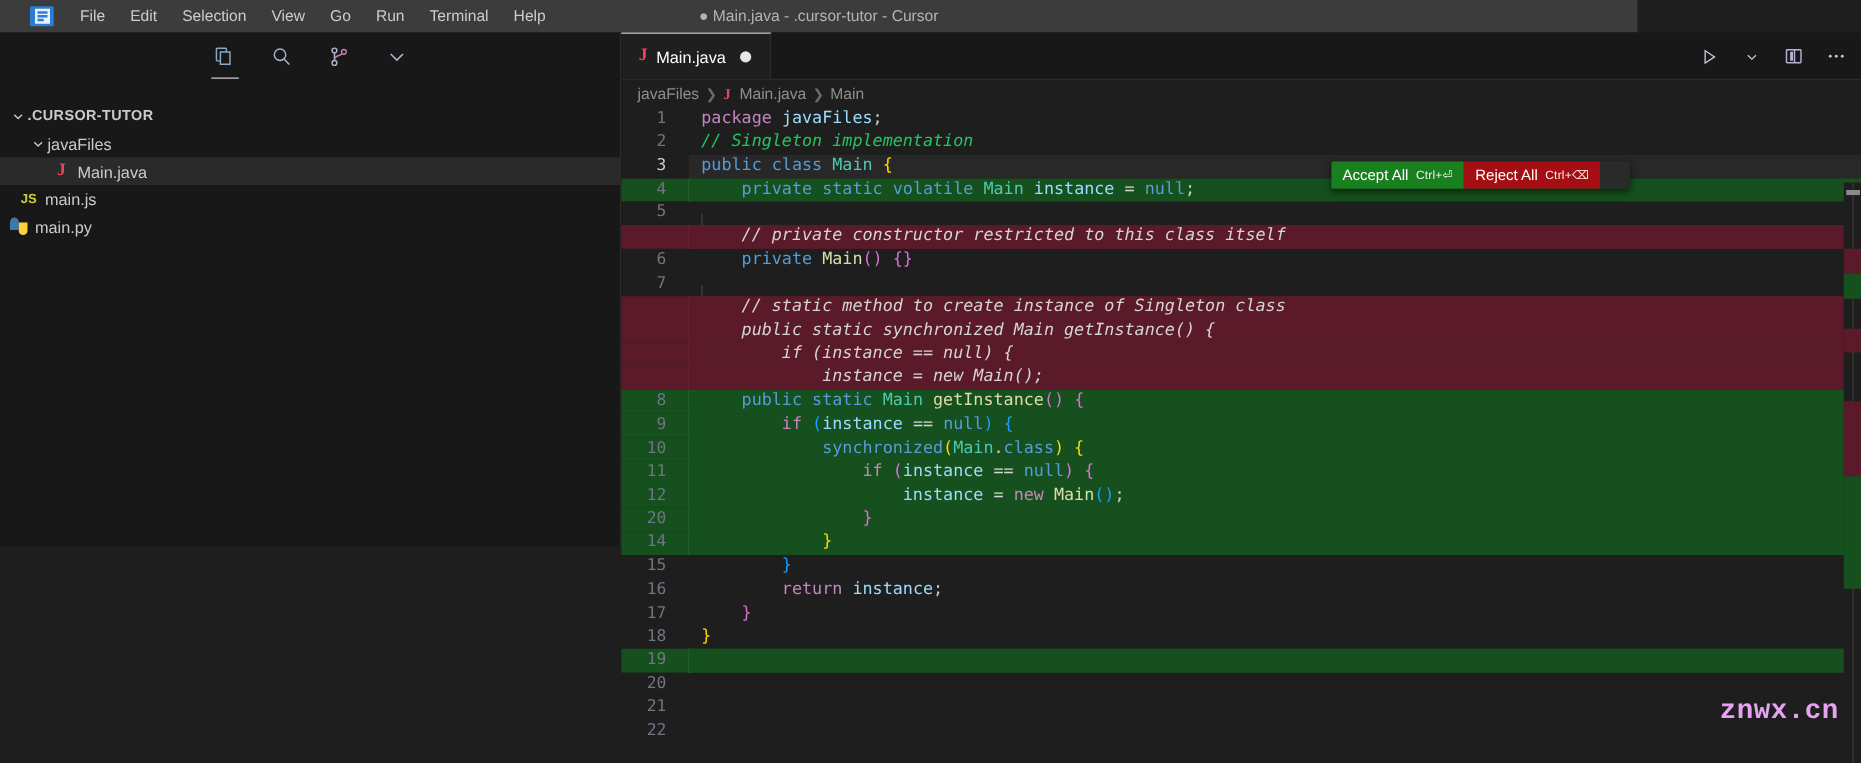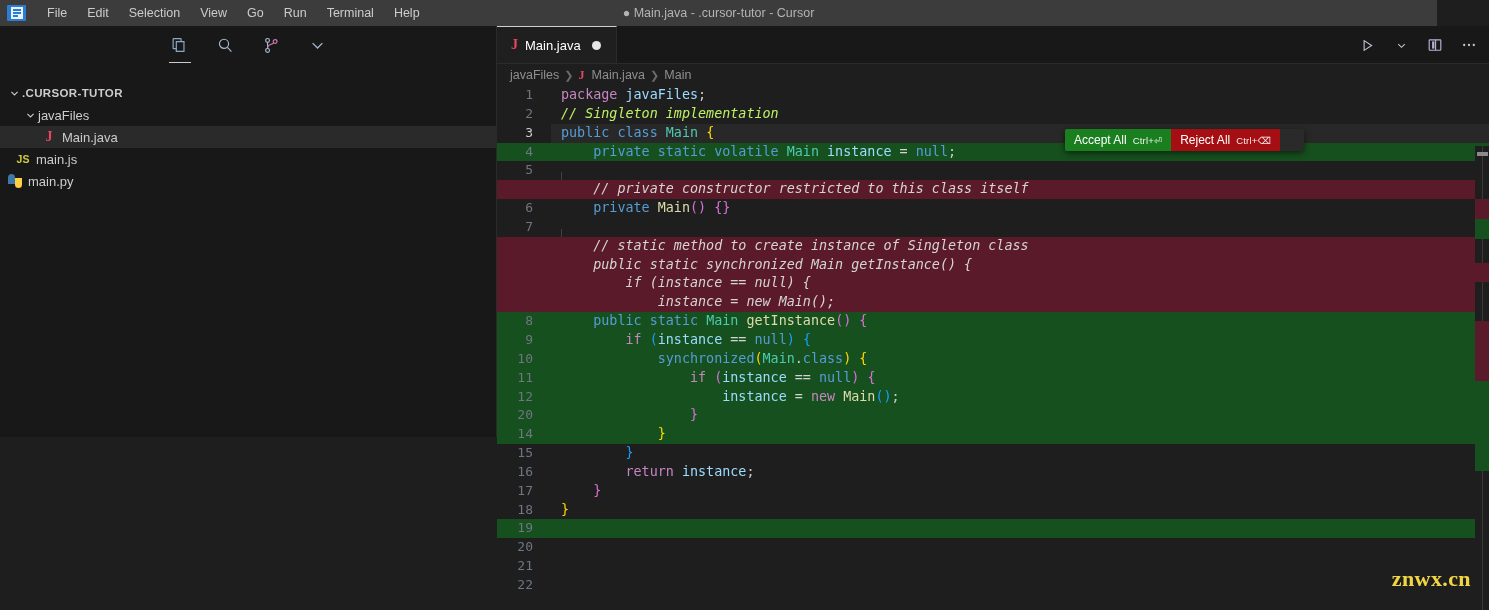--- a/index.html
+++ b/index.html
@@ -6,23 +6,23 @@
   html, body {
     width: 1489px; height: 610px;
     background: #1e1e1e;
     font-family: "Liberation Sans", sans-serif;
     overflow: hidden;
   }
   #app { position: relative; width: 1489px; height: 610px; background: #1e1e1e; }
 
   
   .titlebar {
-    position: absolute; top: 0; left: 0; width: 1437px; height: 26px;
+    position: absolute; top: 0; left: 0; width: 1310px; height: 26px;
     background: #3c3c3c; display: flex; align-items: center;
-    font-size: 12.5px; color: #cccccc;
+    font-size: 12.5px; color: #cccccc; padding-left: 17px;
   }
   .logo { width: 22px; height: 18px; margin-left: 7px; margin-right: 8px; position: relative; }
   .logo .bk { position:absolute; left:0; top:1px; width:19px; height:16px; background:#2b7cd3; border-radius:1px;}
   .logo .pg { position:absolute; left:4px; top:3px; width:12px; height:12px; background:#e8f2fb;}
   .logo .l1 { position:absolute; left:6px; top:5px; width:8px; height:1.5px; background:#2b7cd3;}
   .logo .l2 { position:absolute; left:6px; top:8px; width:8px; height:1.5px; background:#2b7cd3;}
   .logo .l3 { position:absolute; left:6px; top:11px; width:5px; height:1.5px; background:#2b7cd3;}
   .menu { display: flex; align-items: center; gap: 0px; }
   .menu-item {
     padding: 3px 10px; color: #cccccc; font-size: 12.5px; cursor: default; border-radius: 3px;
@@ -128,21 +128,21 @@
   .kw   { color: #569cd6; }
   .kw2  { color: #c586c0; }
   .typ  { color: #4ec9b0; }
   .fn   { color: #dcdcaa; }
   .var  { color: #9cdcfe; }
   .pun  { color: #cccccc; }
   .br1  { color: #ffd700; }
   .br2  { color: #da70d6; }
   .br3  { color: #179fff; }
   .plain{ color: #d4d4d4; }
-  .dimtxt { color: #bef264; }
+  .dimtxt { color: #22c55e; }
 
   
   .diffwidget {
     position: absolute; left: 568px; top: 103px; display: flex; align-items: stretch;
     height: 22px; z-index: 30; box-shadow: 0 2px 6px rgba(0,0,0,.55);
     border-radius: 2px; overflow: hidden;
   }
   .dw-btn {
     display: flex; align-items: center; gap: 6px; padding: 0 9px;
     font-family: "Liberation Sans", sans-serif; font-size: 12px; color: #ffffff;
@@ -158,23 +158,23 @@
     position: absolute; right: 0; top: 60px; width: 14px; bottom: 0;
     background: #1e1e1e;
   }
   .rmark { position: absolute; right: 0; width: 14px; }
   .scrollthumb {
     position: absolute; right: 1px; top: 6px; width: 11px; height: 4px; background: #8a8a8a;
   }
   .ruler-line { position:absolute; right:6px; top:0; bottom:0; width:1px; background:#3a3a3a; }
 
   .watermark {
-    position: absolute; right: 18px; bottom: 18px; color: #fde047;
+    position: absolute; right: 18px; bottom: 29px; color: #f0abfc;
     font-size: 22px; font-weight: bold; letter-spacing: .4px; opacity:.95;
-    font-family: Liberation Serif, serif;
+    font-family: Liberation Mono, monospace;
   }
   svg { display: block; }
 </style>
 </head>
 <body>
 
 <div id="app">
 
   <div class="titlebar">
     <div class="logo">

